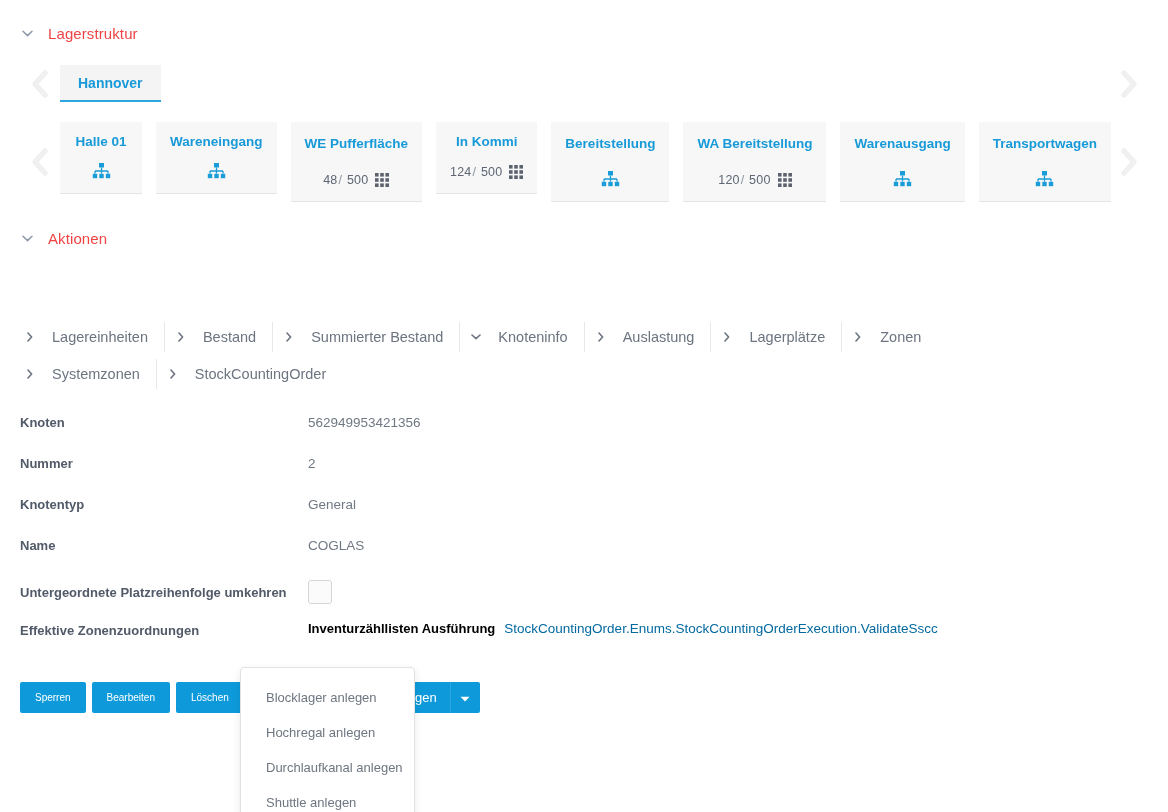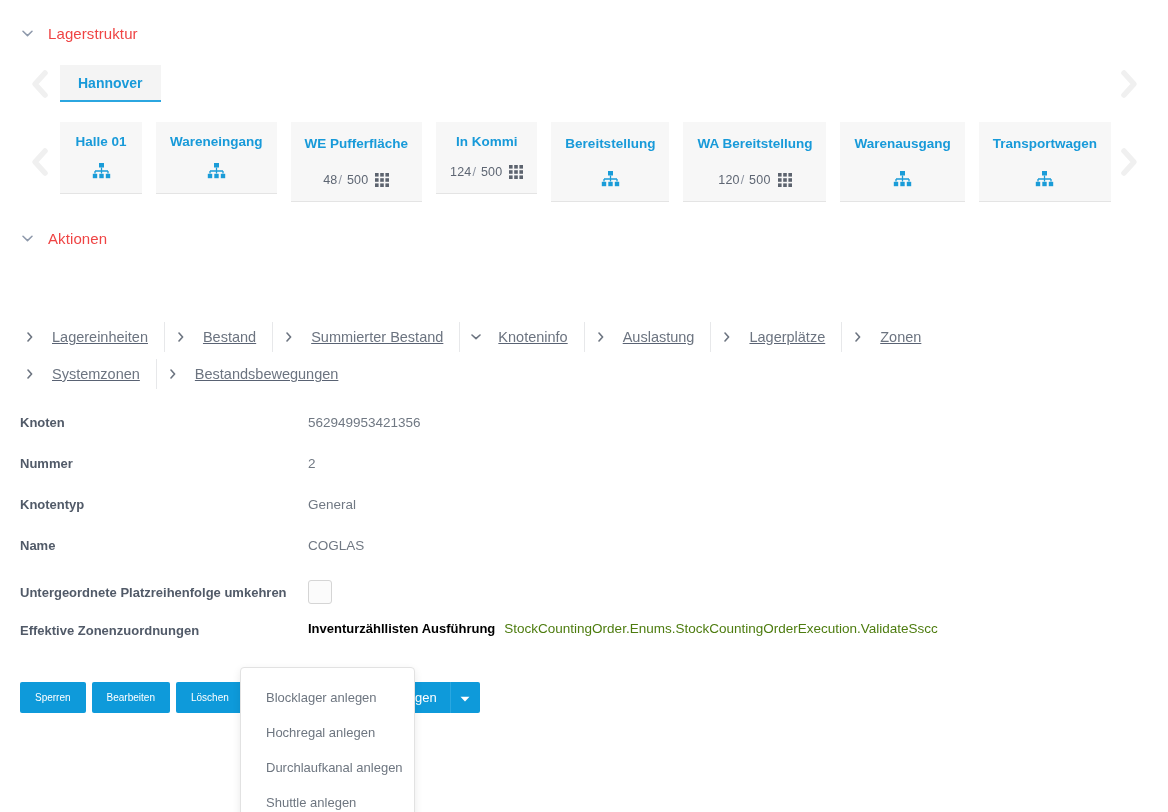--- a/index.html
+++ b/index.html
@@ -101,21 +101,20 @@
   .card .cap .slash { color: #8c93a0; padding: 0 1px; }
 
   
   .ico-hier { display:block; }
   
   .ico-grid { display:block; }
 
   
   .tabs-wrap {
     padding: 0 14px;
-    text-decoration: underline;
   }
   .tabrow {
     display: flex;
     align-items: center;
     flex-wrap: wrap;
   }
   .tab {
     display: flex; align-items: center;
     padding: 7px 16px 7px 8px;
     font-size: 14.5px;
@@ -163,21 +162,21 @@
     width: 24px; height: 24px;
     border: 1px solid #d5d5d5;
     border-radius: 3px;
     background: #fbfbfb;
   }
   .zone-line { display: flex; align-items: baseline; gap: 9px; }
   .zone-line .zlabel {
     font-size: 13px; font-weight: bold; color: #000000;
   }
   .zone-line .zvalue {
-    font-size: 13.5px; color: #4d7c0f;
+    font-size: 13.5px; color: #0369a1;
   }
 
   
   .btnbar {
     display: flex; align-items: center;
     gap: 6px;
     padding: 14px 0 0 20px;
   }
   .btn {
     background: #0e9ada;
@@ -493,21 +492,21 @@
             </svg>
           </span>
         <span class="tlabel">Systemzonen</span>
       </div>
       <div class="tab">
         <span class="tchev">
             <svg width="6" height="10" viewBox="0 0 6 10">
               <path d="M1 1 L4.6 5 L1 9" fill="none" stroke="#6c7480" stroke-width="1.6" stroke-linecap="round" stroke-linejoin="round"></path>
             </svg>
           </span>
-        <span class="tlabel">Bestandsbewegungen</span>
+        <span class="tlabel">StockCountingOrder</span>
       </div>
     </div>
   </div>
 
   <div class="fields">
     <div class="frow">
       <div class="flabel">Knoten</div>
       <div class="fvalue">562949953421356</div>
     </div>
     <div class="frow">

